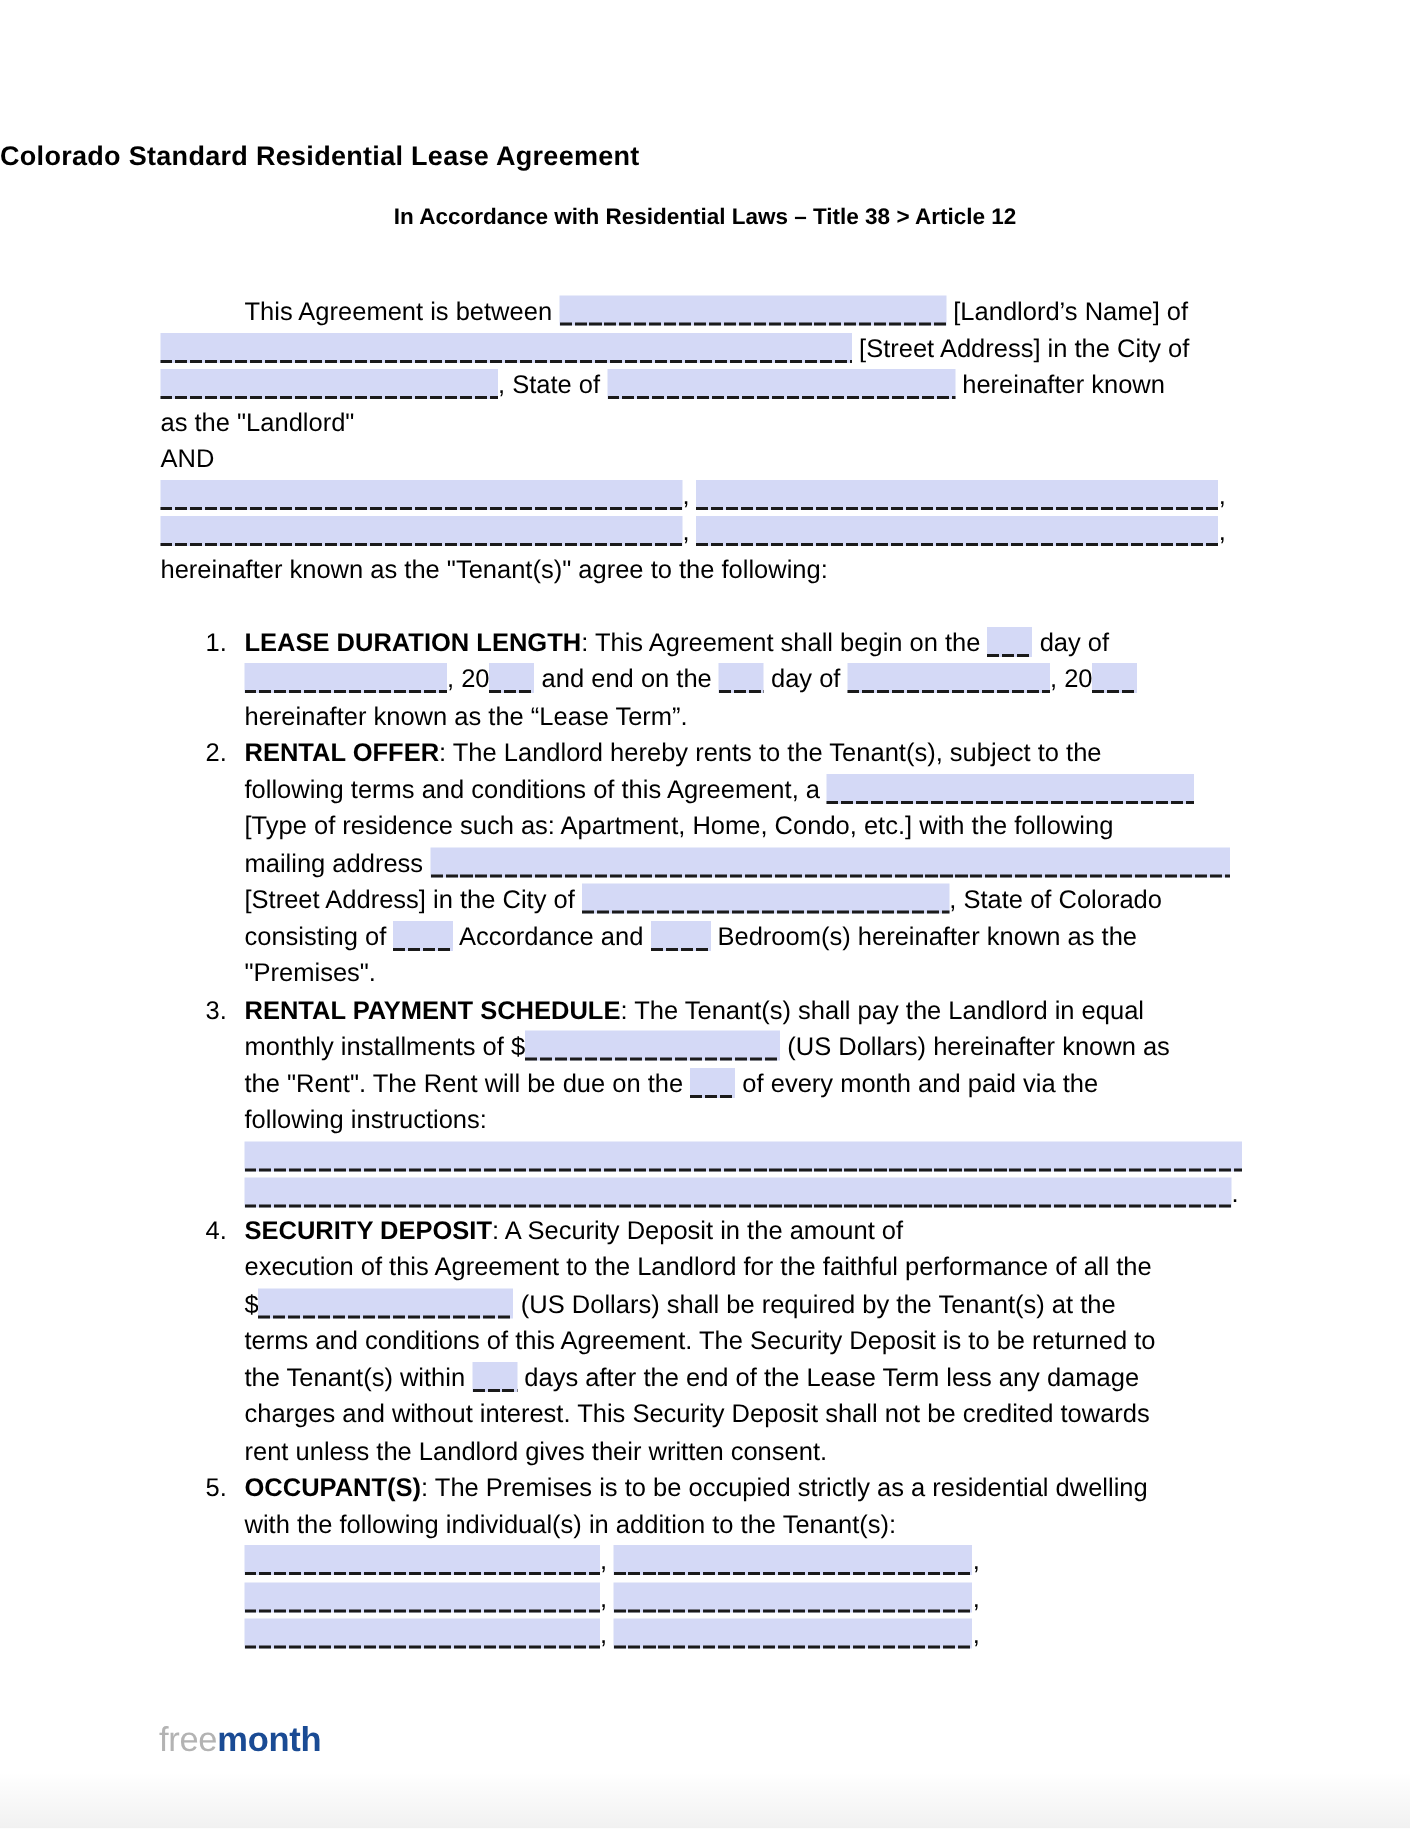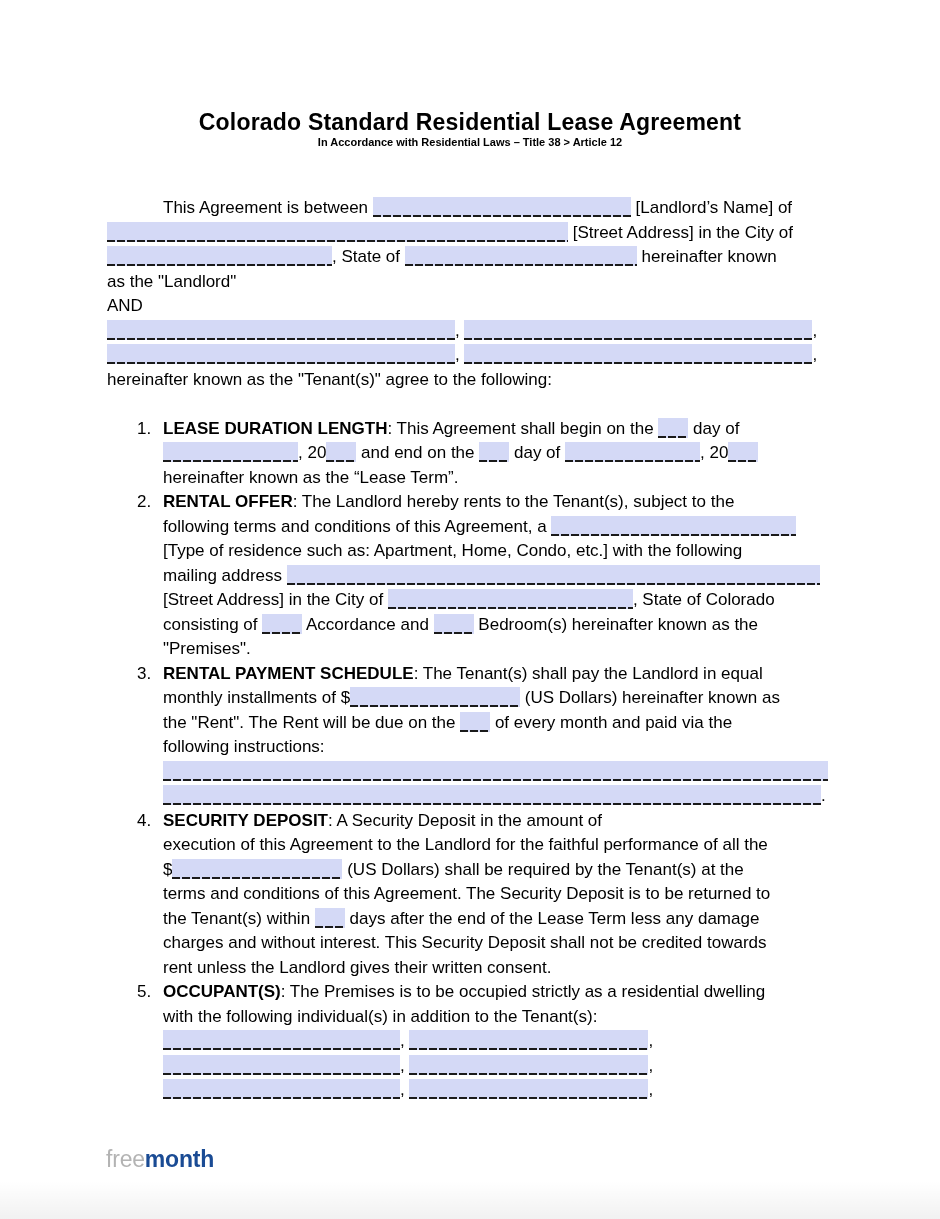--- a/index.html
+++ b/index.html
@@ -17,26 +17,26 @@
     overflow:hidden;
     font-family:"Liberation Sans","DejaVu Sans",sans-serif;
     color:#000;
   }
   .page::after{
     content:"";position:absolute;left:0;right:0;bottom:0;height:38px;
     background:linear-gradient(to bottom,rgba(0,0,0,0),rgba(0,0,0,0.055));
     pointer-events:none;
   }
   .doc-title{
-    position:absolute;top:109px;left:0;width:100%;
-    text-align:center;font-size:23px;font-weight:700;letter-spacing:0.2px;
+    position:absolute;top:94px;left:0;width:100%;
+    font-size:18px;font-weight:700;letter-spacing:0.2px;
   }
   .doc-subtitle{
     position:absolute;top:136px;left:0;width:100%;
-    text-align:center;font-size:11px;font-weight:700;
+    text-align:center;font-size:15px;font-weight:700;
   }
   .body-content{
     position:absolute;left:107px;top:196px;width:760px;
     font-size:17px;line-height:24.5px;
   }
   .line{
     position:relative;height:24.5px;white-space:nowrap;
   }
   .line.list{padding-left:56px;}
   .line.spacer{height:24.5px;}

